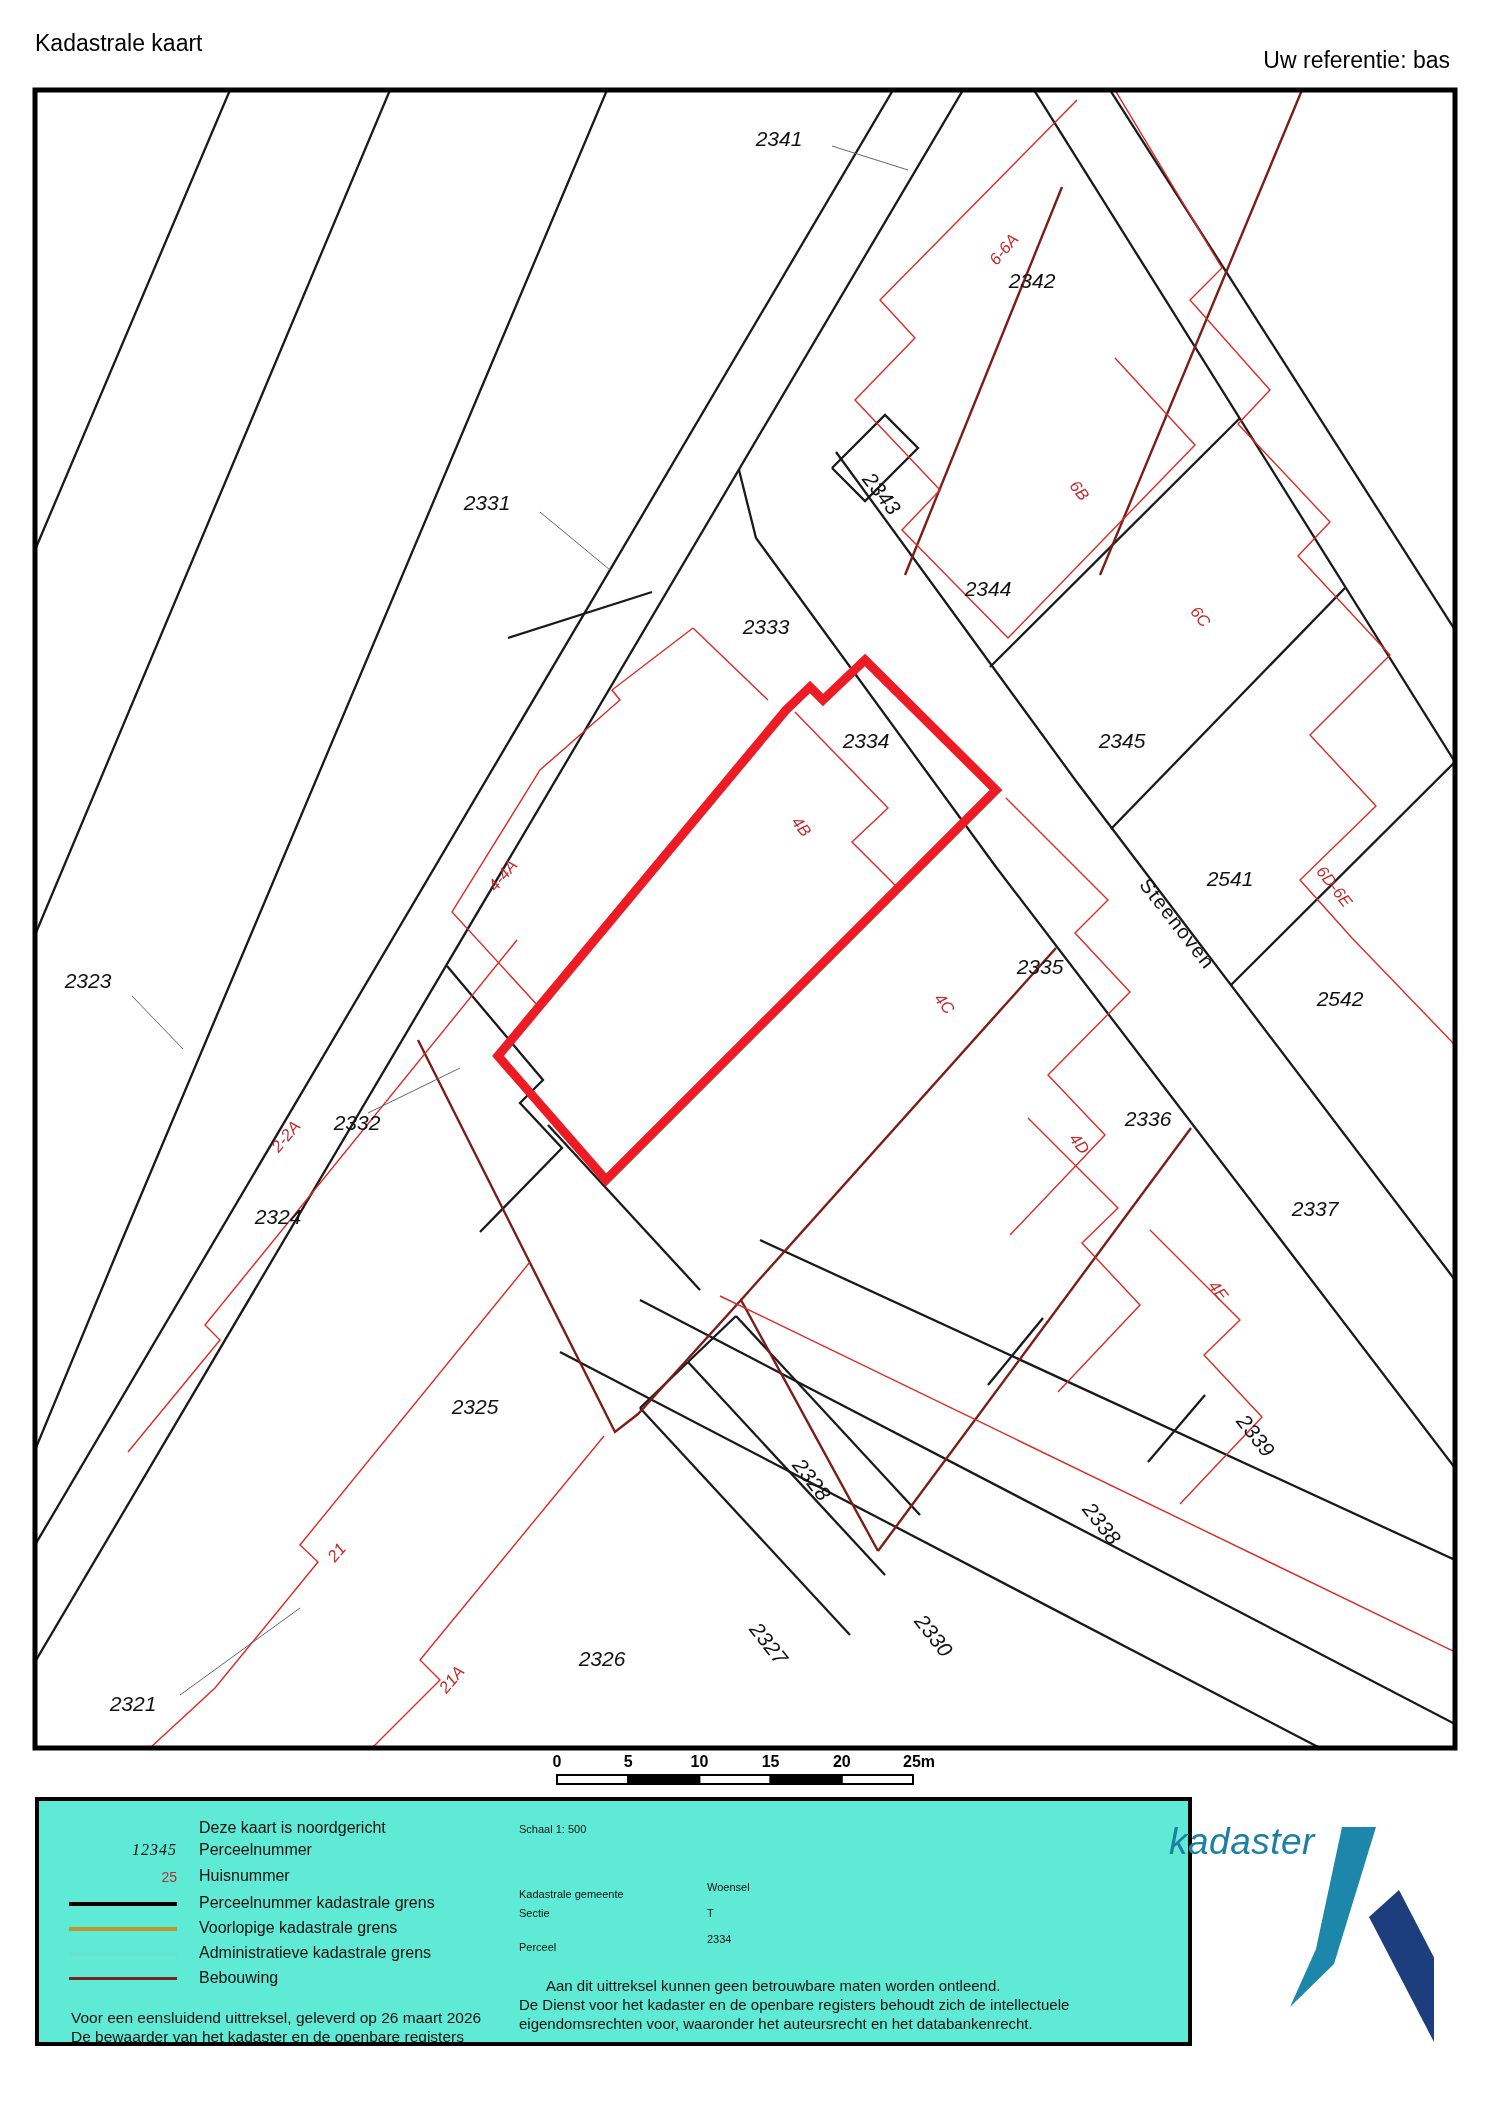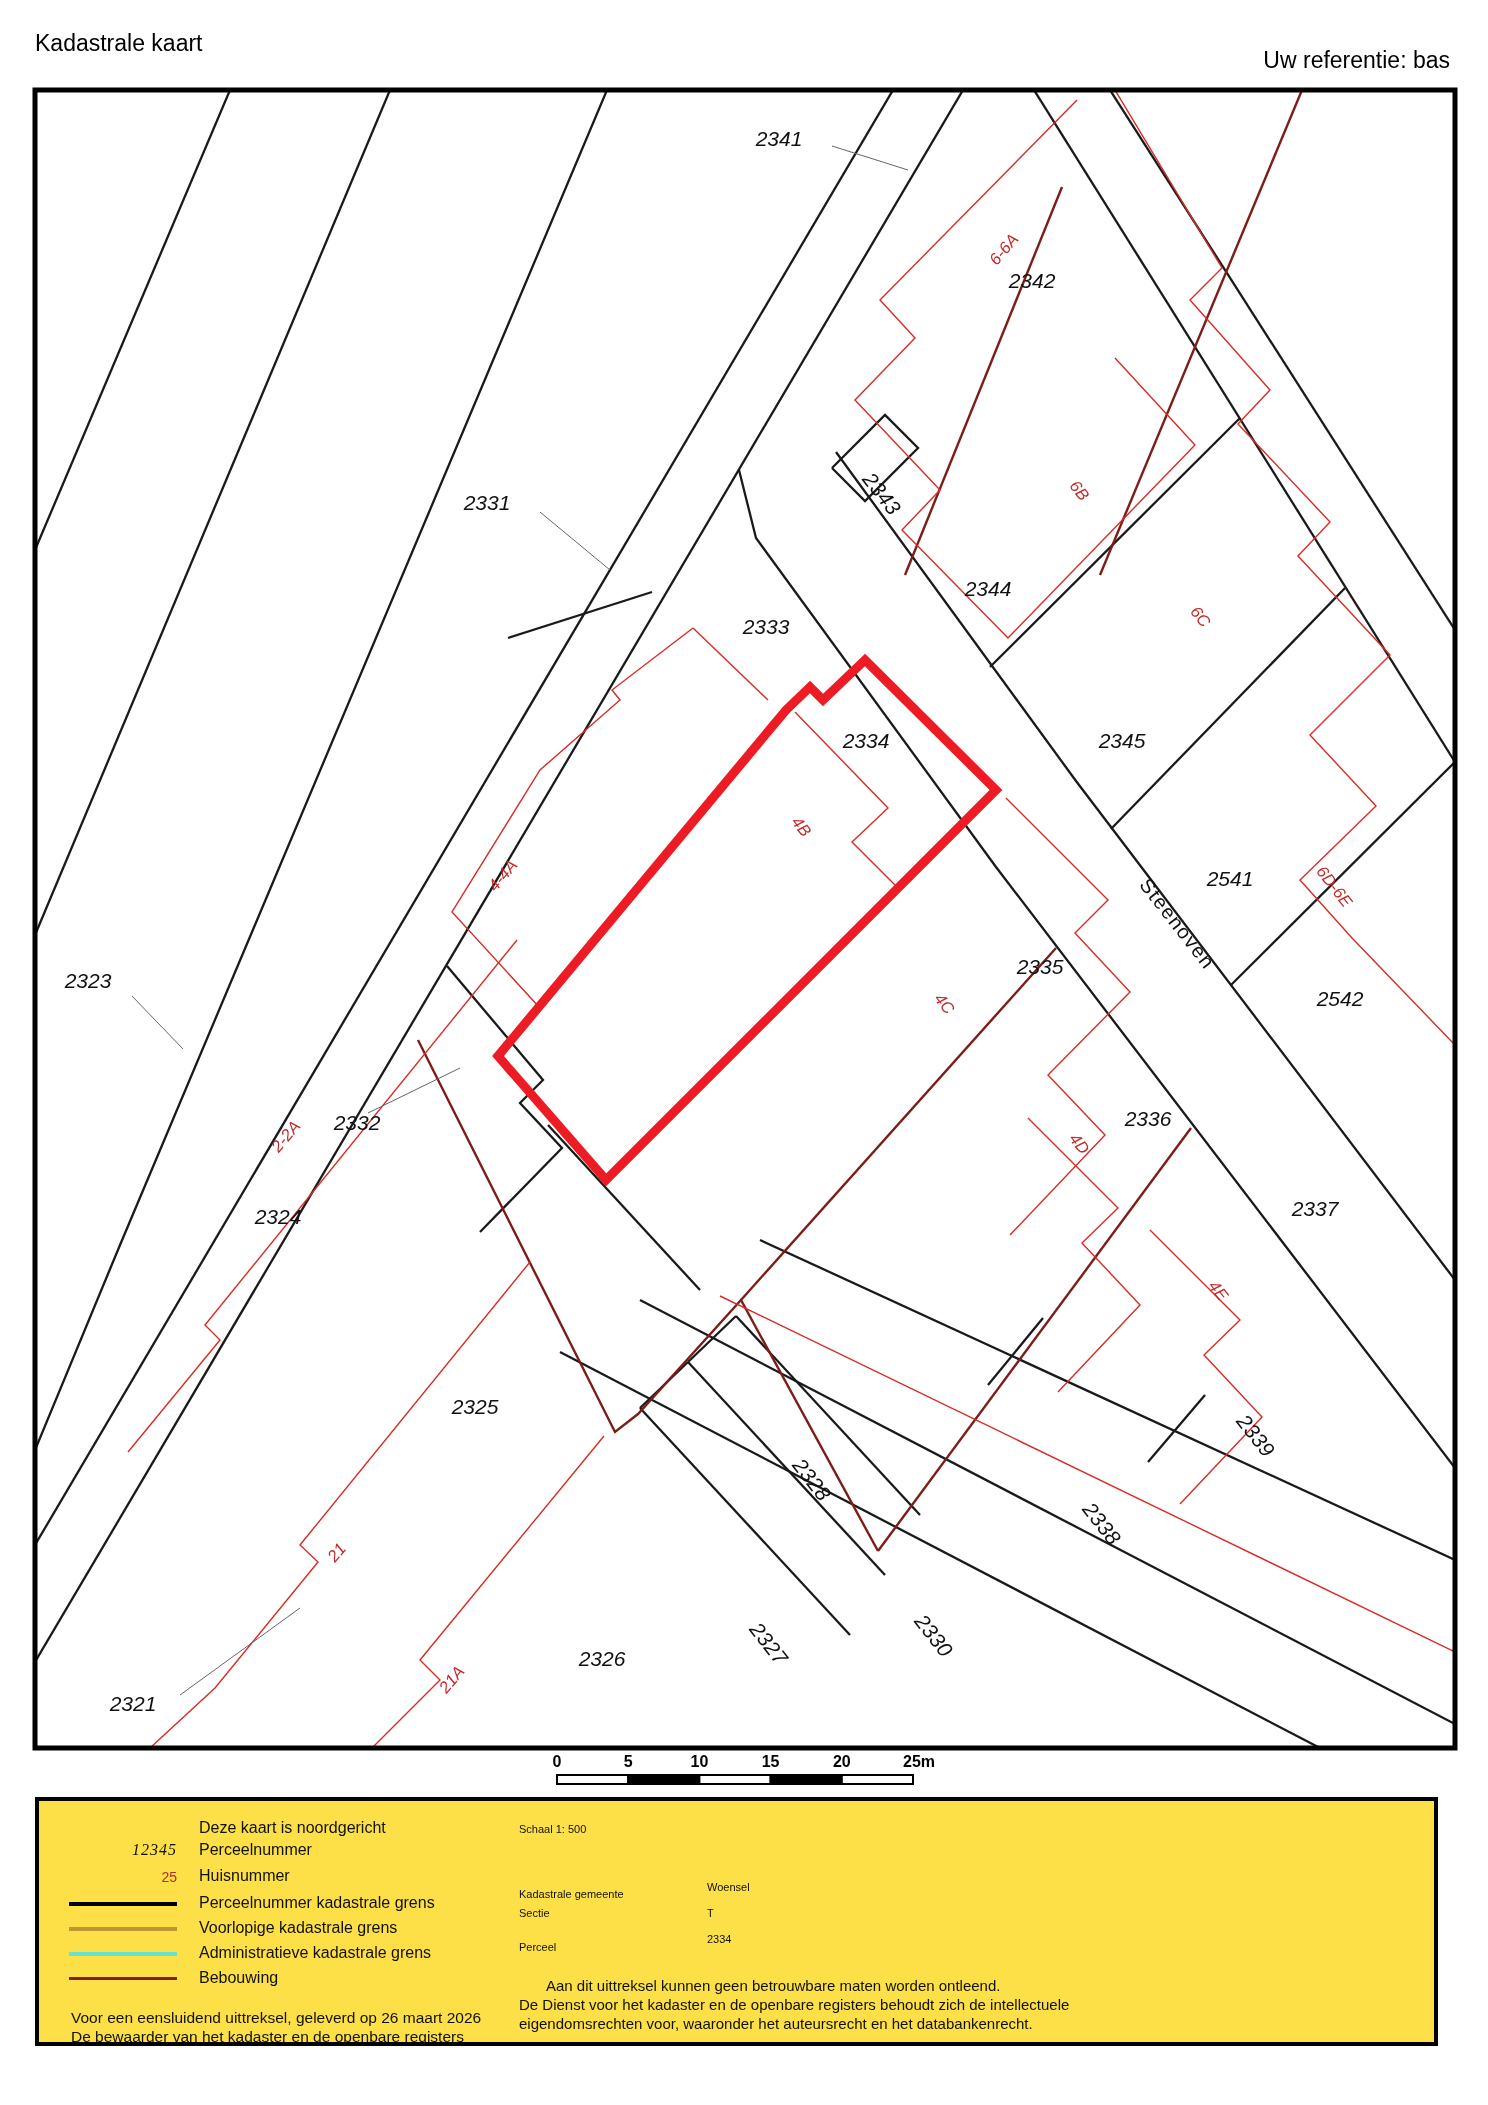--- a/index.html
+++ b/index.html
@@ -3,21 +3,21 @@
 <meta charset="utf-8">
 <style>
   html,body{margin:0;padding:0;background:#ffffff;}
   body{width:1488px;height:2105px;position:relative;font-family:"Liberation Sans",sans-serif;color:#111;}
   #stage{position:absolute;inset:0;}
   .hdr{position:absolute;top:30px;font-size:23px;color:#000;}
   #hdr-left{left:35px;}
   #hdr-right{right:38px;margin-top:17px;}
   #mapsvg{position:absolute;left:0;top:0;}
   
-  #footer{position:absolute;left:35px;top:1797px;width:1403px;height:249px;border:4px solid #000;box-sizing:border-box;background:#fde047;}
+  #footer{position:absolute;left:35px;top:1797px;width:1157px;height:249px;border:4px solid #000;box-sizing:border-box;background:#5eead4;}
   .leg-row{position:absolute;left:0;height:20px;font-size:16px;white-space:nowrap;}
   .leg-label{position:absolute;left:160px;top:0;}
   .leg-swatch{position:absolute;left:30px;top:8px;width:108px;height:3px;}
   .leg-num{position:absolute;left:30px;width:108px;text-align:right;top:0;}
   #leg-perceel-sample{font-family:Liberation Serif, serif;font-style:italic;font-size:16px;letter-spacing:1px;}
   #leg-huis-sample{color:#b03030;font-size:14px;top:2px;}
   .foot-note{position:absolute;left:32px;font-size:15.5px;}
   .mid{position:absolute;font-size:11px;}
   .mid-label{left:480px;}
   .mid-val{left:668px;}
@@ -180,14 +180,21 @@
     <div class="mid mid-val" style="top:80px;">Woensel</div>
     <div class="mid mid-label" style="top:106px;">Sectie</div>
     <div class="mid mid-val" style="top:106px;">T</div>
     <div class="mid mid-label" style="top:140px;">Perceel</div>
     <div class="mid mid-val" style="top:132px;">2334</div>
 
     <div class="small-note" style="top:176px;margin-left:27px;">Aan dit uittreksel kunnen geen betrouwbare maten worden ontleend.</div>
     <div class="small-note" style="top:195px;">De Dienst voor het kadaster en de openbare registers behoudt zich de intellectuele</div>
     <div class="small-note" style="top:214px;">eigendomsrechten voor, waaronder het auteursrecht en het databankenrecht.</div>
 
+    <div id="logo">
+      <div id="logo-text">kadaster</div>
+      <svg width="320" height="235" viewBox="0 0 320 235">
+        <polygon id="logo-blade" points="228,18 262,18 220,155 176,198 202,140" fill="#1c86ab"></polygon>
+        <polygon id="logo-stroke" points="255,108 285,81 353,212 321,235 " fill="#1d3e7c"></polygon>
+      </svg>
+    </div>
   </div>
 </div>
 
 </body></html>

